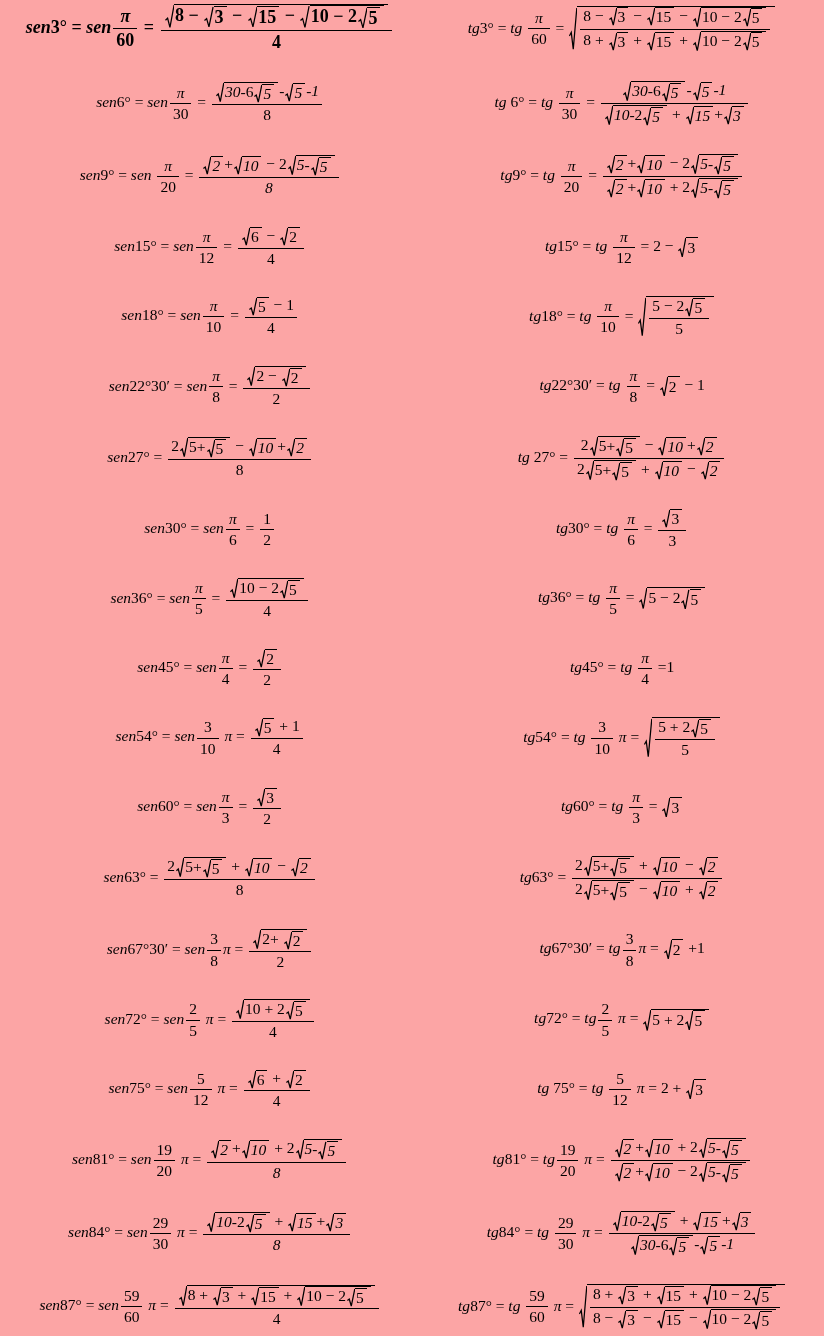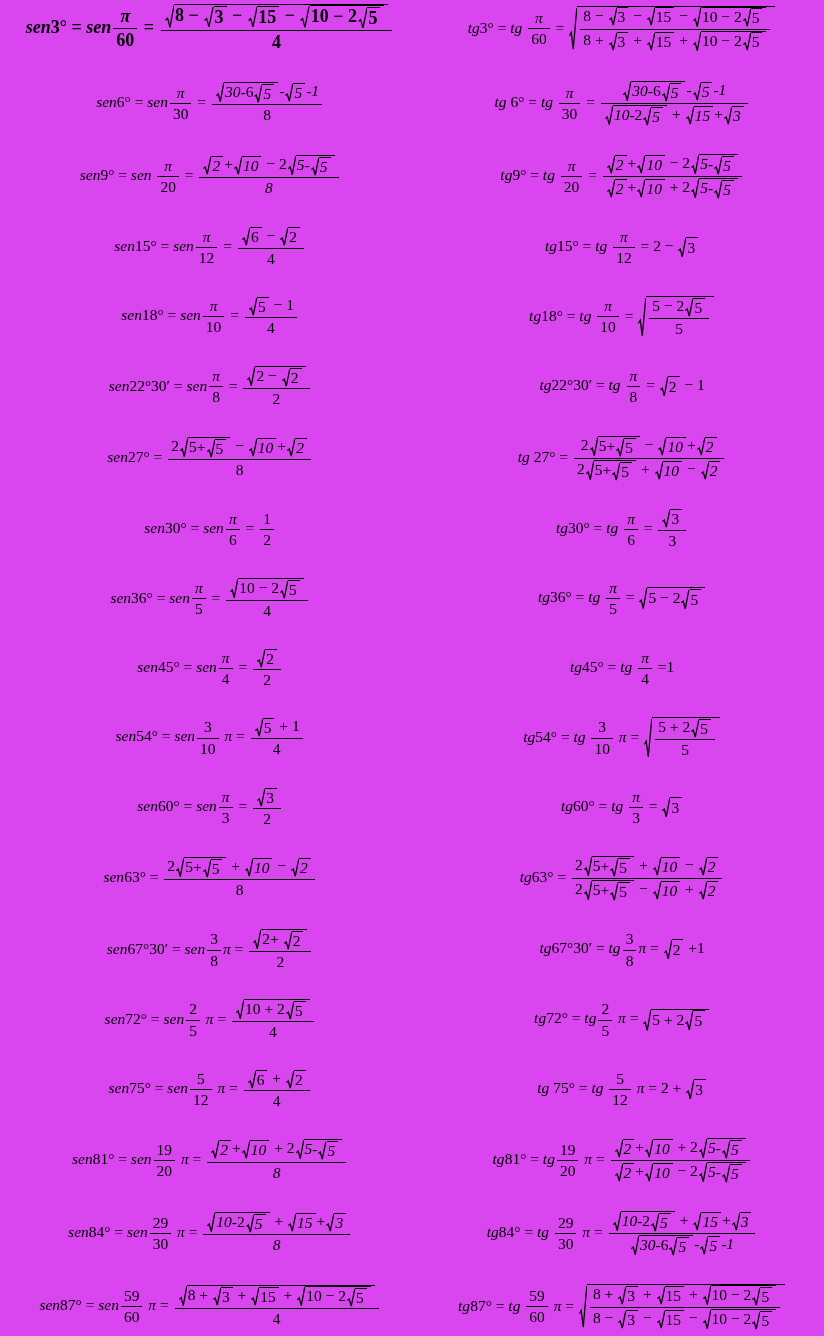--- a/index.html
+++ b/index.html
@@ -1,19 +1,19 @@
 <!DOCTYPE html>
 <html><head>
 <meta charset="utf-8">
 <style>
   html,body{margin:0;padding:0;background:#ffffff;color:#000000;}
   body{font-family:"Liberation Serif", serif;}
   #page{width:824px;height:1336px;box-sizing:border-box;padding:4px 0 6px 0;
         display:flex;flex-direction:column;justify-content:space-between;
-        font-size:15.5px;line-height:1.3;background:#d946ef;}
+        font-size:15.5px;line-height:1.3;background:#fca5a5;}
   .row{display:flex;align-items:center;}
   .cell{white-space:nowrap;text-align:center;}
   .cell.l{width:51%;}
   .cell.r{width:49%;}
   .cell.boldcell{font-weight:bold;font-size:18px;}
   i{font-style:italic;}
   b{font-weight:bold;}
   
   fr{display:inline-block;vertical-align:middle;text-align:center;margin:0 2px;}
   fr>fn{display:block;border-bottom:1.4px solid #000;padding:0 3px 1px 3px;line-height:1.18;}

